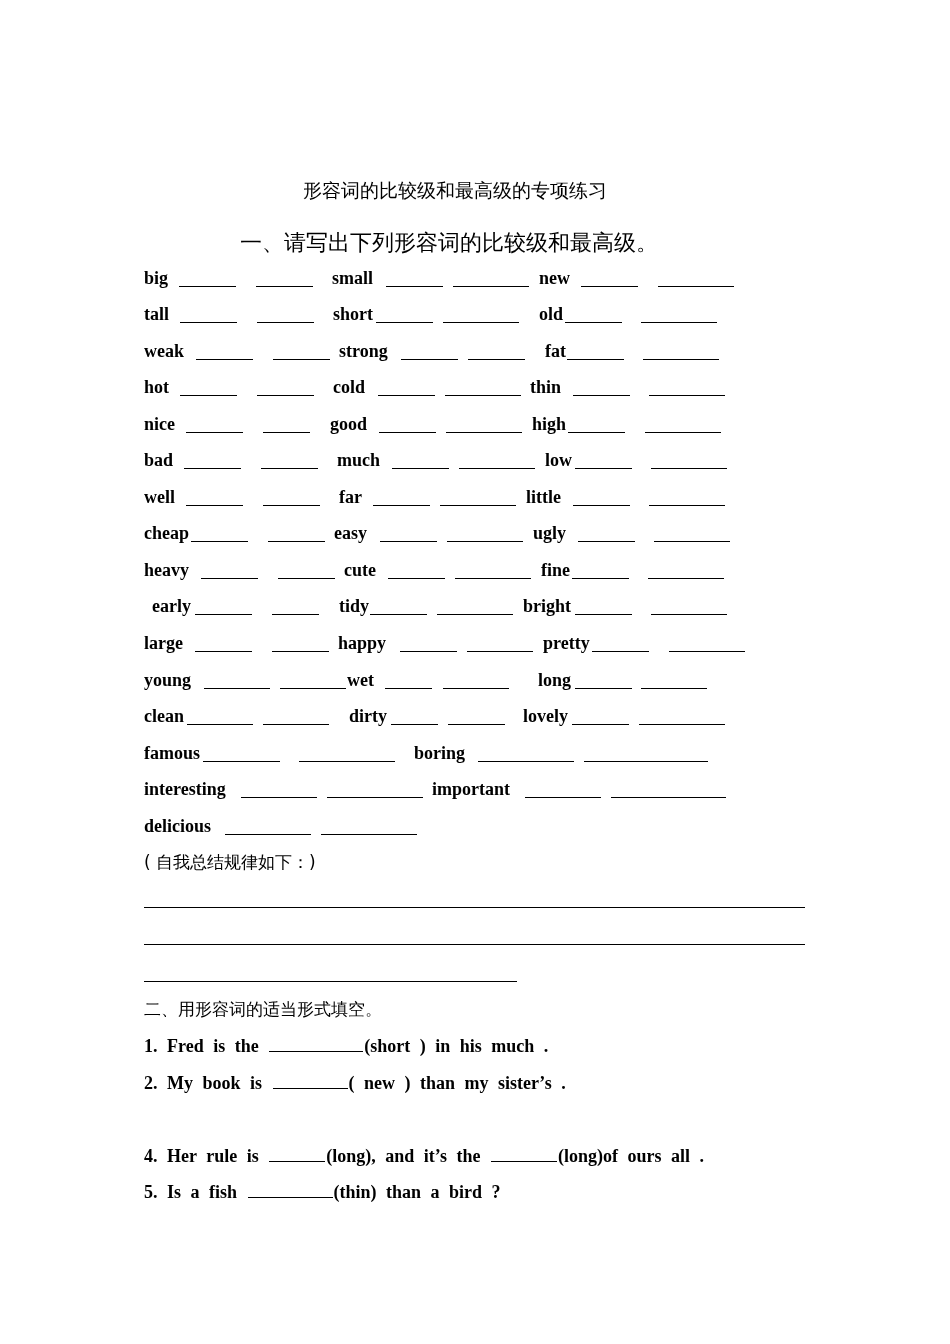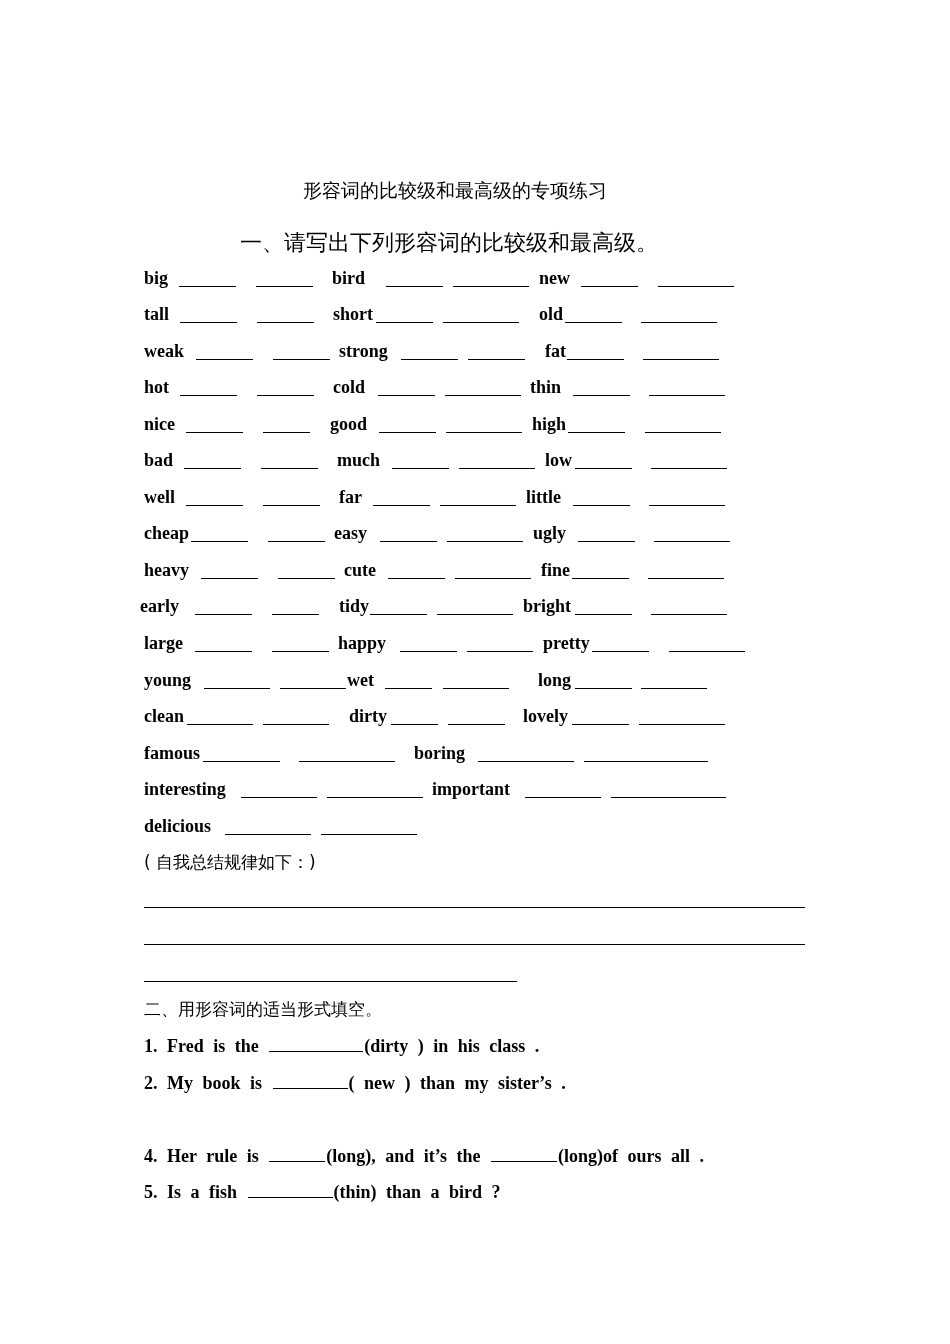--- a/index.html
+++ b/index.html
@@ -23,21 +23,21 @@
 
 <div class="page">
 
   <div class="cn title2">形容词的比较级和最高级的专项练习</div>
   <div class="cn sec1">一、请写出下列形容词的比较级和最高级。</div>
 
   <div class="row" style="top:267px">
     <span class="word" style="left:144px">big</span>
     <span class="blank" style="left:179px;width:57px"></span>
     <span class="blank" style="left:256px;width:57px"></span>
-    <span class="word" style="left:332px">bird</span>
+    <span class="word" style="left:332px">small</span>
     <span class="blank" style="left:386px;width:57px"></span>
     <span class="blank" style="left:453px;width:76px"></span>
     <span class="word" style="left:539px">new</span>
     <span class="blank" style="left:581px;width:57px"></span>
     <span class="blank" style="left:658px;width:76px"></span>
   </div>
 
   <div class="row" style="top:303px">
     <span class="word" style="left:144px">tall</span>
     <span class="blank" style="left:180px;width:57px"></span>
@@ -128,21 +128,21 @@
     <span class="blank" style="left:278px;width:57px"></span>
     <span class="word" style="left:344px">cute</span>
     <span class="blank" style="left:388px;width:57px"></span>
     <span class="blank" style="left:455px;width:76px"></span>
     <span class="word" style="left:541px">fine</span>
     <span class="blank" style="left:572px;width:57px"></span>
     <span class="blank" style="left:648px;width:76px"></span>
   </div>
 
   <div class="row" style="top:595px">
-    <span class="word" style="left:140px">early</span>
+    <span class="word" style="left:152px">early</span>
     <span class="blank" style="left:195px;width:57px"></span>
     <span class="blank" style="left:272px;width:47px"></span>
     <span class="word" style="left:339px">tidy</span>
     <span class="blank" style="left:370px;width:57px"></span>
     <span class="blank" style="left:437px;width:76px"></span>
     <span class="word" style="left:523px">bright</span>
     <span class="blank" style="left:575px;width:57px"></span>
     <span class="blank" style="left:651px;width:76px"></span>
   </div>
 
@@ -209,21 +209,21 @@
   <div class="cn note">( 自我总结规律如下：)</div>
   <div class="rule-line" style="top:907px;width:661px"></div>
   <div class="rule-line" style="top:944px;width:661px"></div>
   <div class="rule-line" style="top:981px;width:373px"></div>
 
   <div class="cn sec2">二、用形容词的适当形式填空。</div>
 
   <div class="q" style="top:1035px">
     <span>1.</span>
     <span>Fred is the</span>
-    <span class="qblank" style="width:94px"></span><span>(dirty ) in his class .</span>
+    <span class="qblank" style="width:94px"></span><span>(short ) in his much .</span>
   </div>
 
   <div class="q" style="top:1072px">
     <span>2.</span>
     <span>My book is</span>
     <span class="qblank" style="width:75px"></span><span>( new ) than my sister’s .</span>
   </div>
 
 
   <div class="q" style="top:1145px">

